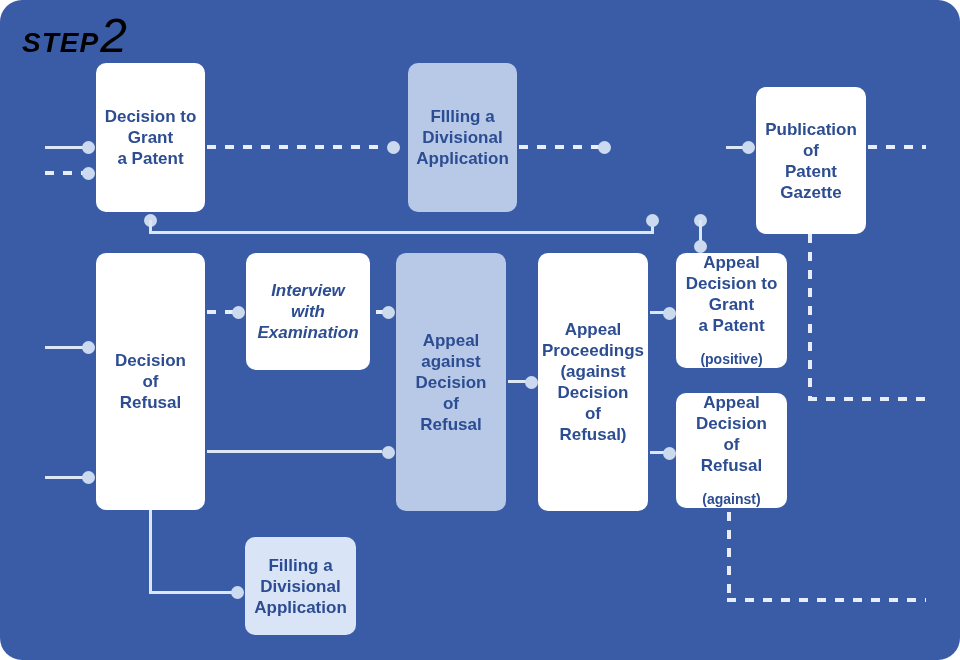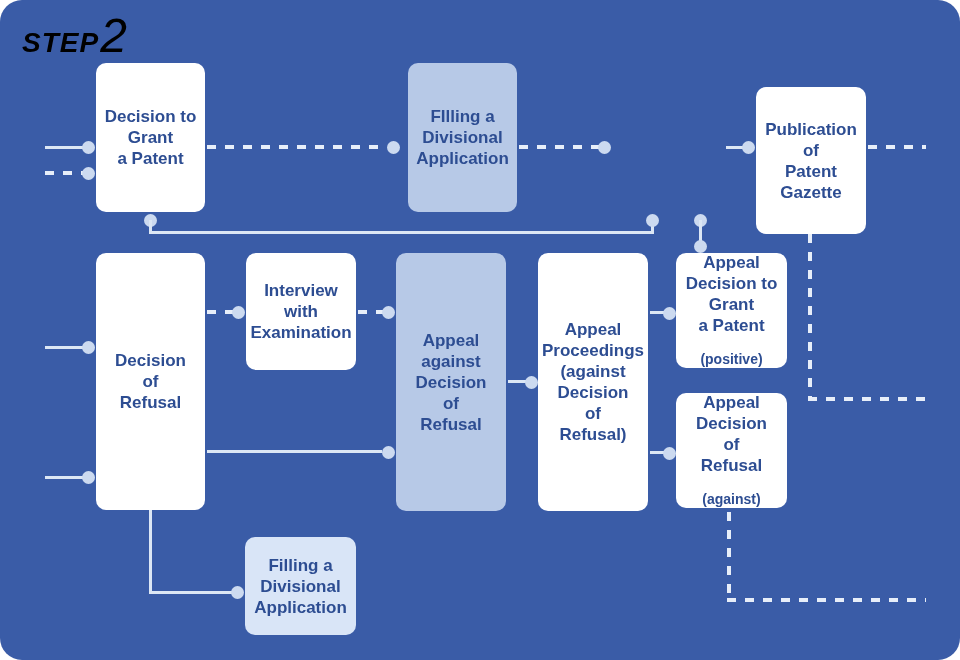--- a/index.html
+++ b/index.html
@@ -117,21 +117,21 @@
 Patent
 Gazette</span>
   </div>
 
   <div class="node white" style="left:96px;top:253px;width:109px;height:257px;">
     <span>Decision
 of
 Refusal</span>
   </div>
 
-  <div class="node white" style="left:246px;top:253px;width:110px;height:117px;">
+  <div class="node white" style="left:246px;top:253px;width:124px;height:117px;font-style:italic;">
     <span>Interview
 with
 Examination</span>
   </div>
 
   <div class="node blue" style="left:396px;top:253px;width:110px;height:258px;">
     <span>Appeal
 against
 Decision
 of

